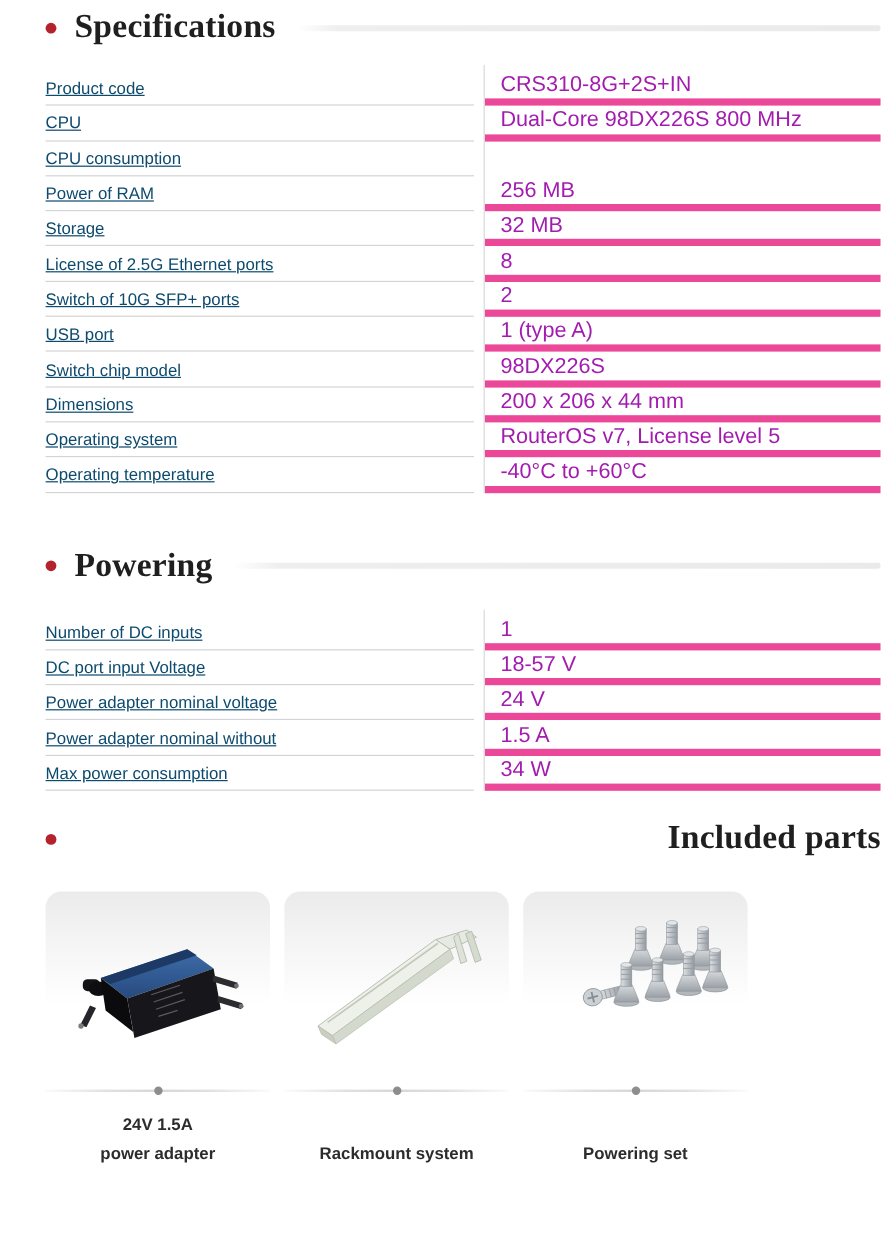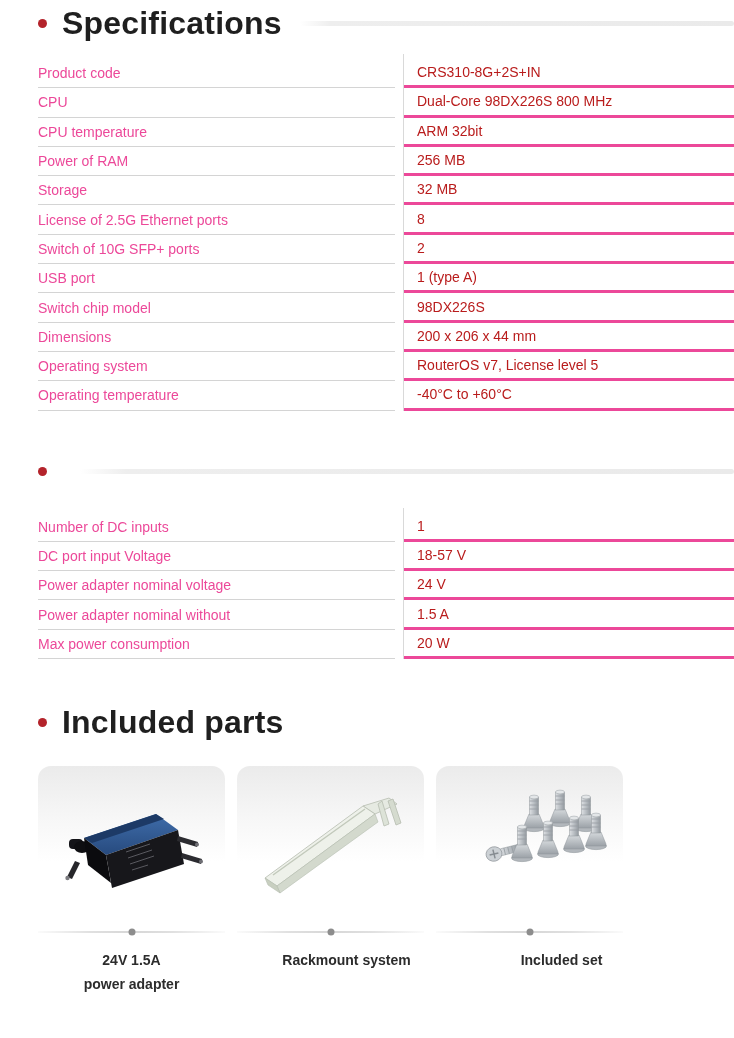--- a/index.html
+++ b/index.html
@@ -8,41 +8,41 @@
     width:734px; height:1038px;
     background:#ffffff;
     font-family:"Liberation Sans", sans-serif;
     overflow:hidden;
   }
 
   
   .section-head { display:flex; align-items:center; margin-left:38px; height:28px; }
   #sec-specifications { margin-top:9px; }
   #sec-powering { margin-top:47px; }
-  #sec-included { margin-top:49px; }
+  #sec-included { margin-top:26px;justify-content:space-between; }
   .bullet { width:9px; height:9px; border-radius:50%; background:#b4232b; margin-right:15px; flex:none; }
-  .section-title { font-size:32px; font-weight:bold; color:#1f1f1f; letter-spacing:0.2px; white-space:nowrap; }
+  .section-title { font-size:28px; font-weight:bold; color:#1f1f1f; letter-spacing:0.2px; white-space:nowrap;font-family:Liberation Serif, serif; }
   .head-line {
     flex:1; height:5px; margin-left:18px; border-radius:3px;
     background:linear-gradient(to right, rgba(238,238,238,0) 0%, #eeeeee 7%, #eaeaea 100%);
   }
 
   
   .spec-table { position:relative; margin-left:38px; width:696px; }
   #table-specifications { margin-top:22px; }
   #table-powering { margin-top:27px; }
   .col-divider { position:absolute; left:365px; top:-5px; bottom:0; width:1px; background:#d9d9d9; }
   .spec-row { display:flex; height:29.3px; }
   .spec-row .lbl {
     width:357px; margin-right:9px; border-bottom:1px solid #d4d4d4;
-    display:flex; align-items:center; font-size:14px; color:#ec4899;
+    display:flex; align-items:center; font-size:14px; color:#0c4a6e;text-decoration:underline;
   }
   .spec-row .val {
-    flex:1; border-bottom:3px solid #ec4899; padding-left:13px;
-    display:flex; align-items:center; font-size:14px; color:#b91c1c;
+    flex:1; border-bottom:6px solid #ec4899; padding-left:13px;
+    display:flex; align-items:center; font-size:18px; color:#a21caf;
   }
 
   
   .parts-row { display:flex; gap:12px; margin:30px 0 0 38px; }
   .part-card {
     width:187px; height:140px; border-radius:13px;
     background:linear-gradient(to bottom, #ebebeb 0%, #f7f7f7 38%, #ffffff 68%);
     display:flex; align-items:center; justify-content:center;
   }
   .part-card svg { display:block; }
@@ -51,21 +51,21 @@
   .dotline { position:relative; width:187px; height:8px; display:flex; align-items:center; }
   .dotline .line {
     width:100%; height:2px;
     background:linear-gradient(to right, rgba(226,226,226,0.15), #e0e0e0 28%, #d7d7d7 50%, #e0e0e0 72%, rgba(226,226,226,0.15));
   }
   .dotline .dot {
     position:absolute; left:50%; top:50%; transform:translate(-50%,-50%);
     width:7px; height:7px; border-radius:50%; background:#8d8d8d;
   }
 
-  .captions-row { display:flex; gap:28px; margin:12px 0 0 38px; }
+  .captions-row { display:flex; gap:12px; margin:12px 0 0 38px;align-items:flex-end; }
   .part-caption {
     width:187px; text-align:center; font-size:14px; font-weight:bold;
     color:#2c2c2c; line-height:24px;
   }
   .part-caption span { display:block; }
 </style>
 </head>
 <body>
 
 <div class="page">
@@ -107,22 +107,21 @@
     <div class="col-divider"></div>
     <div class="spec-row">
       <div class="lbl">Product code</div>
       <div class="val">CRS310-8G+2S+IN</div>
     </div>
     <div class="spec-row">
       <div class="lbl">CPU</div>
       <div class="val">Dual-Core 98DX226S 800 MHz</div>
     </div>
     <div class="spec-row">
-      <div class="lbl">CPU temperature</div>
-      <div class="val">ARM 32bit</div>
+      <div class="lbl">CPU consumption</div>
     </div>
     <div class="spec-row">
       <div class="lbl">Power of RAM</div>
       <div class="val">256 MB</div>
     </div>
     <div class="spec-row">
       <div class="lbl">Storage</div>
       <div class="val">32 MB</div>
     </div>
     <div class="spec-row">
@@ -150,20 +149,21 @@
       <div class="val">RouterOS v7, License level 5</div>
     </div>
     <div class="spec-row">
       <div class="lbl">Operating temperature</div>
       <div class="val">-40°C to +60°C</div>
     </div>
   </div>
 
   <div class="section-head" id="sec-powering">
     <div class="bullet"></div>
+    <div class="section-title">Powering</div>
     <div class="head-line"></div>
   </div>
 
   <div class="spec-table" id="table-powering">
     <div class="col-divider"></div>
     <div class="spec-row">
       <div class="lbl">Number of DC inputs</div>
       <div class="val">1</div>
     </div>
     <div class="spec-row">
@@ -173,21 +173,21 @@
     <div class="spec-row">
       <div class="lbl">Power adapter nominal voltage</div>
       <div class="val">24 V</div>
     </div>
     <div class="spec-row">
       <div class="lbl">Power adapter nominal without</div>
       <div class="val">1.5 A</div>
     </div>
     <div class="spec-row">
       <div class="lbl">Max power consumption</div>
-      <div class="val">20 W</div>
+      <div class="val">34 W</div>
     </div>
   </div>
 
   <div class="section-head" id="sec-included">
     <div class="bullet"></div>
     <div class="section-title">Included parts</div>
   </div>
 
   <div class="parts-row">
 
@@ -279,17 +279,17 @@
 
   <div class="captions-row">
     <div class="part-caption">
       <span>24V 1.5A</span>
       <span>power adapter</span>
     </div>
     <div class="part-caption">
       <span>Rackmount system</span>
     </div>
     <div class="part-caption">
-      <span>Included set</span>
+      <span>Powering set</span>
     </div>
   </div>
 
 </div>
 
 </body></html>

